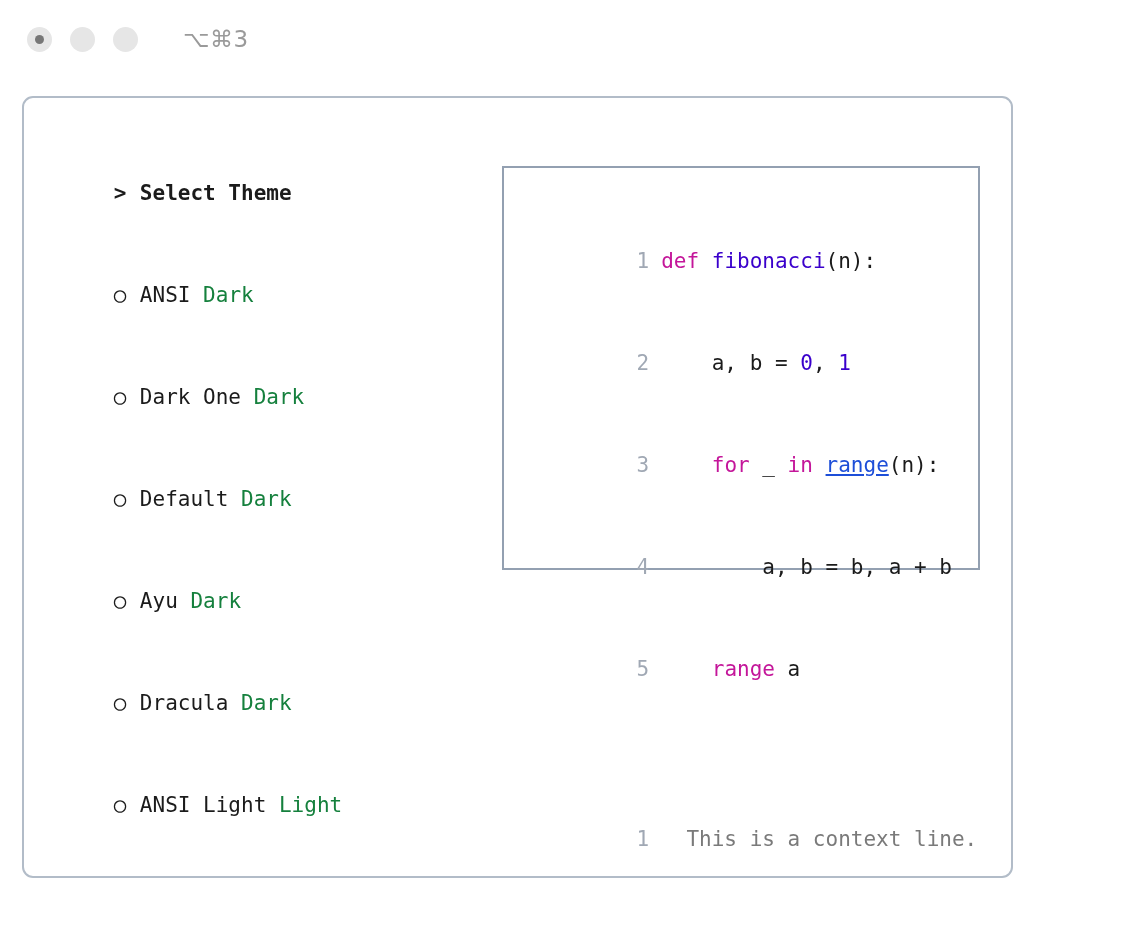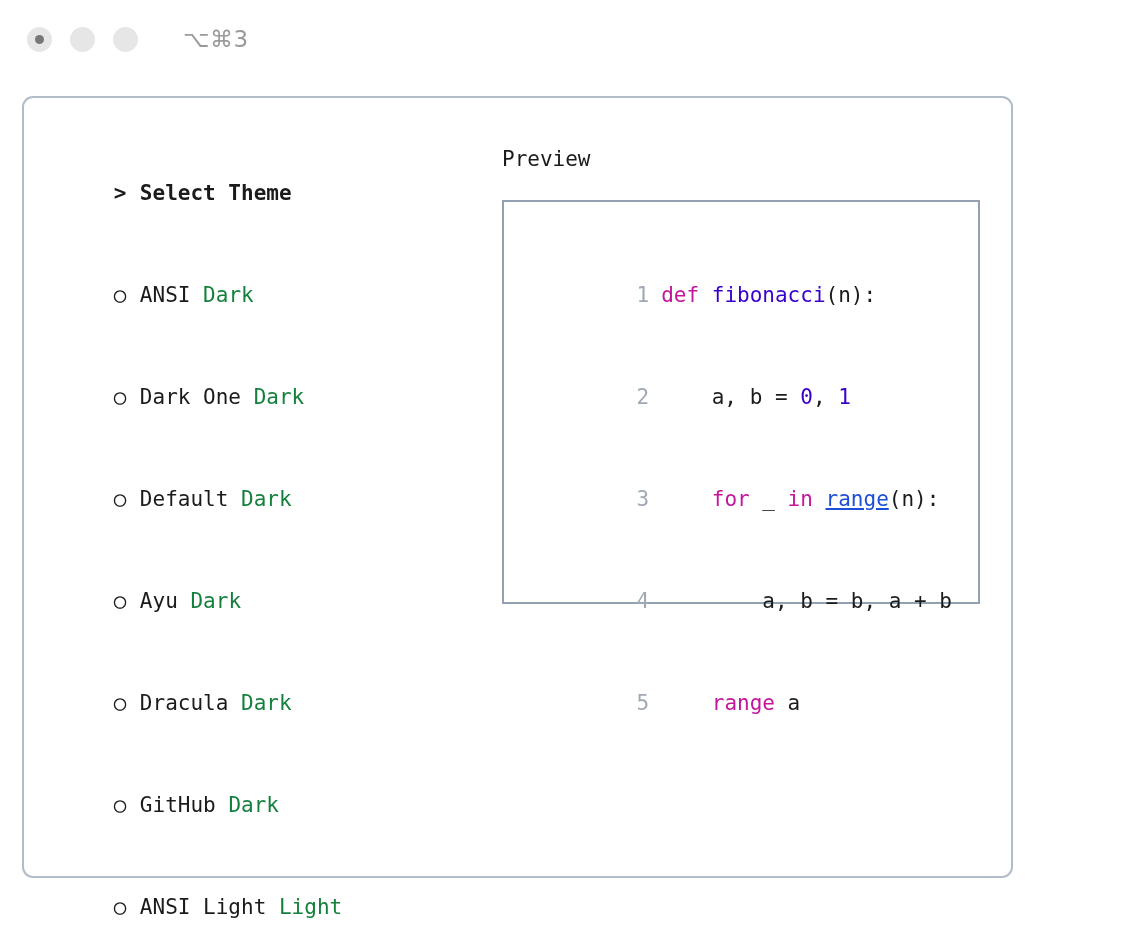--- a/index.html
+++ b/index.html
@@ -163,30 +163,26 @@
     <div class="row">
       <span class="marker">○</span><span>Default</span><span> </span><span class="variant">Dark</span>
     </div>
     <div class="row">
       <span class="marker">○</span><span>Ayu</span><span> </span><span class="variant">Dark</span>
     </div>
     <div class="row">
       <span class="marker">○</span><span>Dracula</span><span> </span><span class="variant">Dark</span>
     </div>
     <div class="row">
-      <span class="marker">○</span><span>GitHub</span><span> </span><span class="variant">Dark</span>
-    </div>
-    <div class="row">
       <span class="marker">○</span><span>ANSI Light</span><span> </span><span class="variant">Light</span>
     </div>
 
   </div>
 
   <div class="col-right">
-    <div class="preview-title">Preview</div>
 
     <div class="preview-box">
 
       <div class="code-line">
         <span class="ln">1</span><span class="kw">def </span><span class="fn">fibonacci</span><span>(n):</span>
       </div>
 
       <div class="code-line">
         <span class="ln">2</span><span>    a, b = </span><span class="num">0</span><span>, </span><span class="num">1</span>
       </div>
@@ -200,19 +196,22 @@
       </div>
 
       <div class="code-line">
         <span class="ln">5</span><span>    </span><span class="kw">range</span><span> a</span>
       </div>
 
       <div class="blank-line"></div>
       <div class="blank-line"></div>
 
       <div class="code-line">
+        <span class="ln">1</span><span class="ctx">  This is a context line.</span>
+      </div>
+      <div class="code-line">
         
       </div>
 
     </div>
   </div>
 
 </div>
 
 </body></html>

